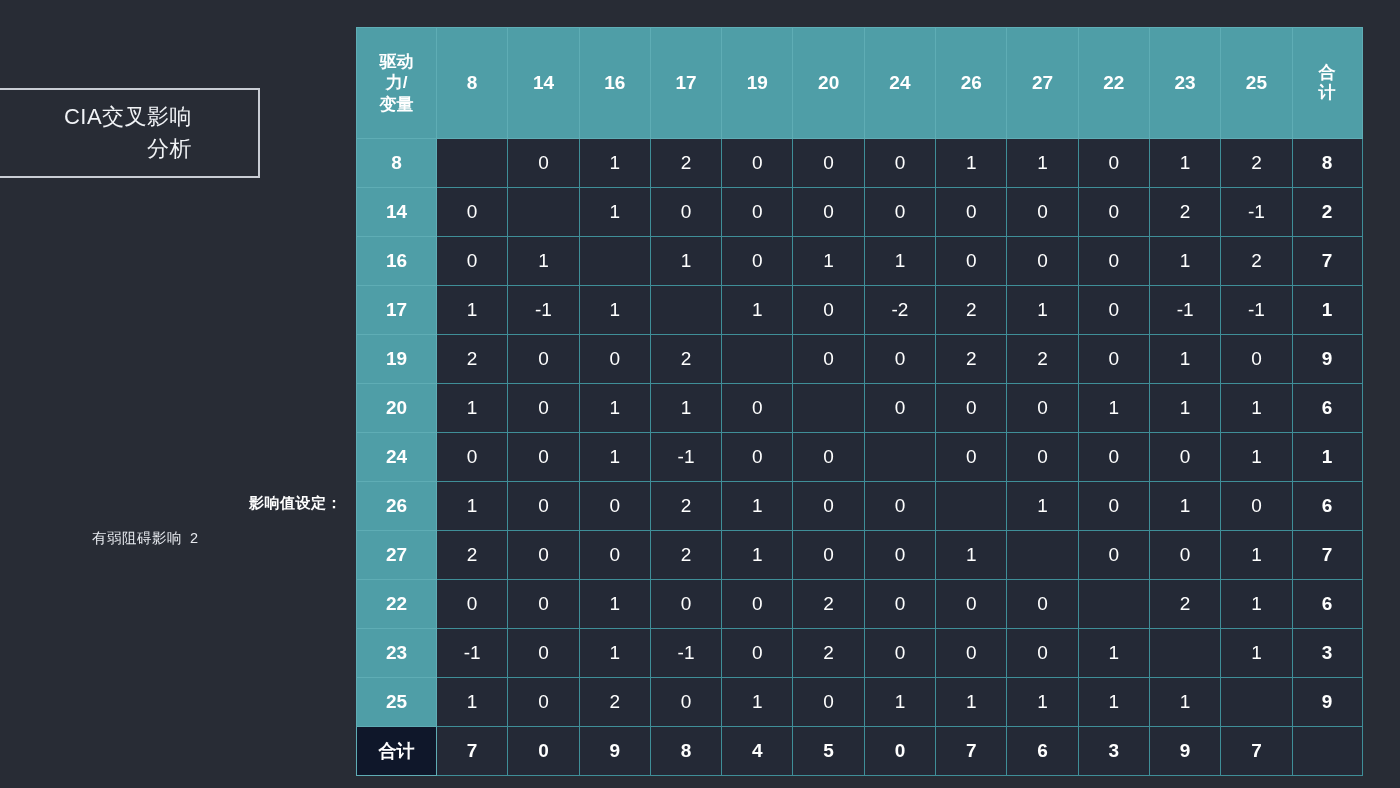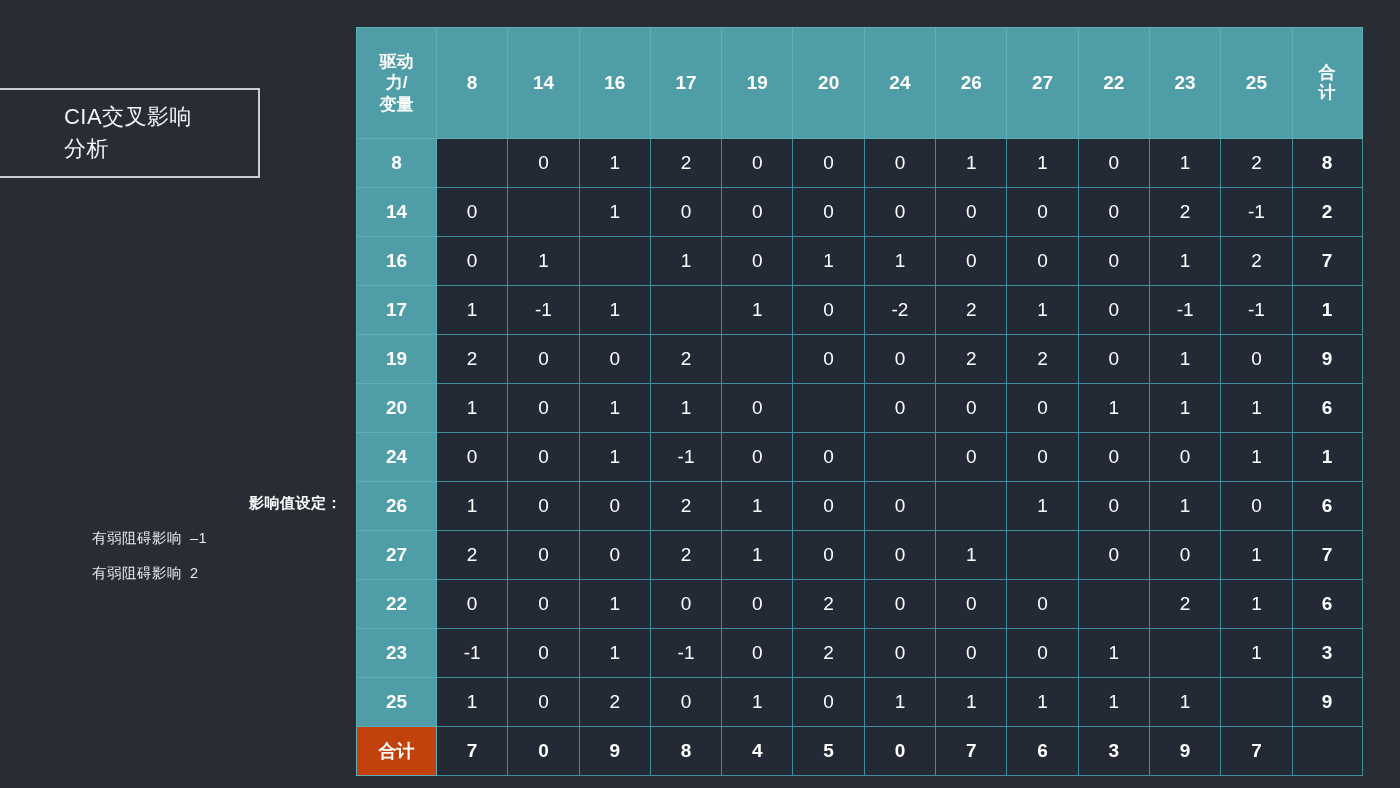--- a/index.html
+++ b/index.html
@@ -25,21 +25,21 @@
     border: 2px solid #c9cdd4;
     box-sizing: border-box;
     display: flex;
     align-items: center;
     justify-content: center;
   }
   #title-text {
     color: #f2f4f7;
     font-size: 22px;
     line-height: 1.45;
-    text-align: left;
+    text-align: right;
     letter-spacing: 0.5px;
     white-space: pre-line;
   }
 
   
   #legend {
     position: absolute;
     left: 92px;
     top: 494px;
     width: 250px;
@@ -117,43 +117,40 @@
     background: #242936;
     font-weight: normal;
   }
   #matrix tbody td.diag {
     background: #242936;
   }
   #matrix tbody td.total-cell {
     font-weight: bold;
   }
   #matrix tfoot th.foot-label {
-    background: #c2410c;
+    background: #0f172a;
     font-size: 18px;
     border-color: #5fadb5;
   }
   #matrix tfoot td {
     background: #242936;
     font-weight: bold;
     font-size: 19px;
   }
 </style>
 </head>
 <body>
 
 <div id="title-box">
   <div id="title-text">CIA交叉影响
 分析</div>
 </div>
 
 <div id="legend">
   <div id="legend-title">影响值设定：</div>
-  <div class="legend-row">
-    <span>有弱阻碍影响</span><span class="legend-val">–1</span>
-  </div>
   <div class="legend-row">
     <span>有弱阻碍影响</span><span class="legend-val">2</span>
   </div>
 </div>
 
 <div id="matrix-wrap">
   <table id="matrix">
     <colgroup>
       <col class="c-label">
       <col class="c-data">

